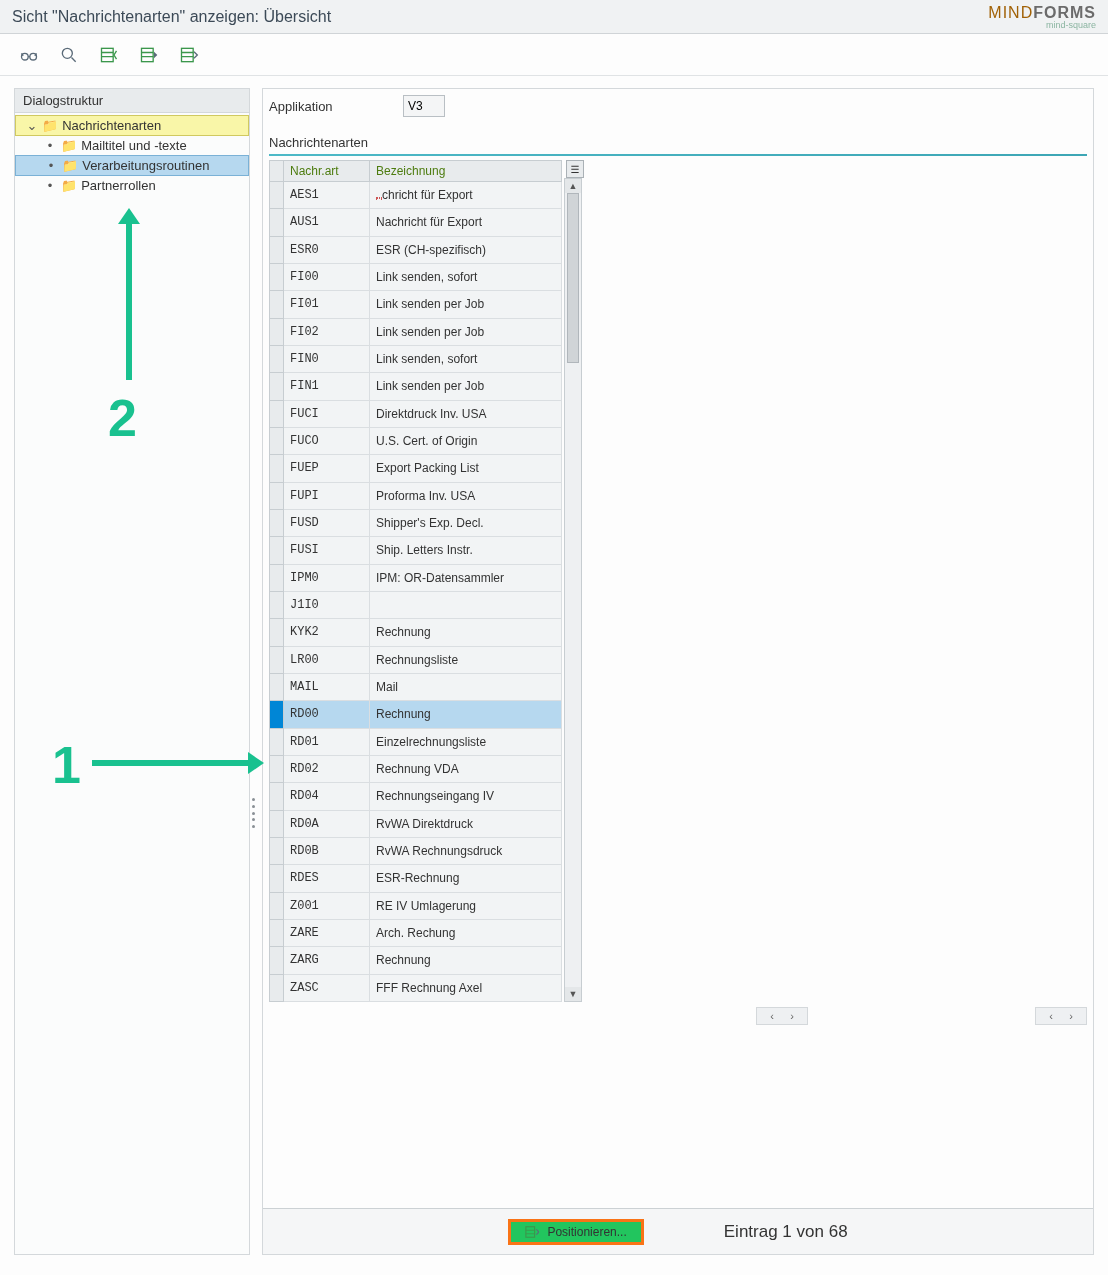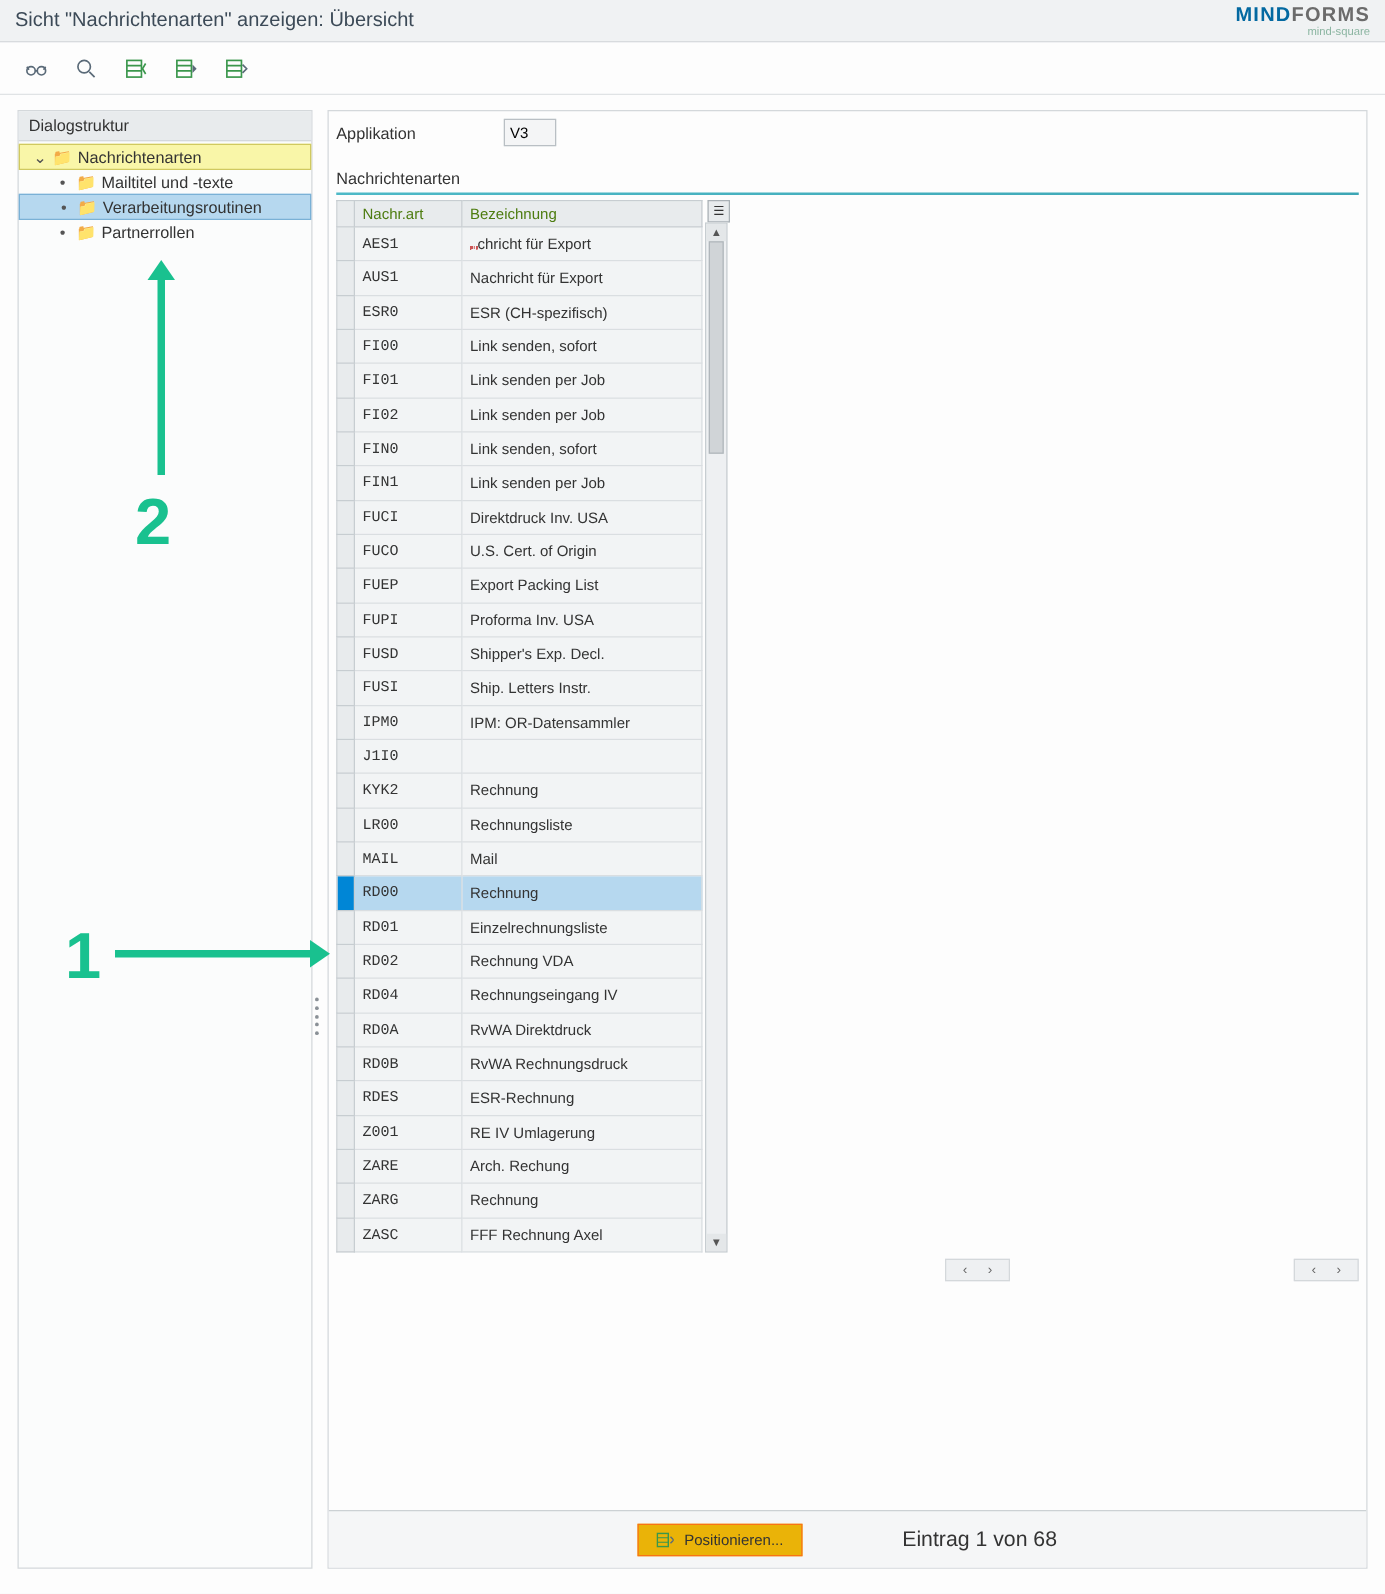--- a/index.html
+++ b/index.html
@@ -1,21 +1,21 @@
 <!DOCTYPE html>
 <html><head>
 <meta charset="utf-8">
 <style>
   * { box-sizing: border-box; }
   html, body { margin:0; padding:0; font-family: Arial, Helvetica, sans-serif; font-size:13px; color:#333; background:#f5f6f7; }
   .window { width:1108px; height:1275px; position:relative; background:#fdfdfd; overflow:hidden; }
   .titlebar { height:34px; background:#f0f2f3; border-bottom:1px solid #d0d4d7; display:flex; align-items:center; padding-left:12px; padding-right:12px; justify-content:space-between;}
   .title-text { font-size:16px; color:#3c4a57;}
   .brand { font-size:16px; font-weight:600; color:#6b6b6b; letter-spacing:1px;}
-  .brand .light { color:#0369a1; font-weight:700;}
+  .brand .light { color:#a16207; font-weight:400;}
   .brand-sub { font-size:9px; color:#8bb5a1; text-align:right; margin-top:-2px;}
   .toolbar { height:42px; background:#fdfdfd; border-bottom:1px solid #e0e3e5; display:flex; align-items:center; padding-left:18px; gap:18px;}
   .tb-icon { width:22px; height:22px; display:flex; align-items:center; justify-content:center; cursor:pointer;}
   .tb-icon svg { width:20px; height:20px; }
   .body { position:absolute; top:78px; left:0; right:0; bottom:0; }
   .sidebar { position:absolute; left:14px; top:10px; width:236px; bottom:20px; background:#fbfcfc; border:1px solid #d4d8db;}
   .sidebar-header { background:#e8ebed; border-bottom:1px solid #d4d8db; padding:4px 8px; font-size:13px;}
   .tree { padding:2px 0;}
   .tree-item { display:flex; align-items:center; padding:2px 6px 2px 10px; gap:4px; cursor:pointer;}
   .tree-item.root { background:#f9f6a8; border:1px solid #d0c960; margin:0;}
@@ -44,21 +44,21 @@
   .config-btn { width:18px; height:18px; background:#e8ebed; border:1px solid #aab1b6; margin-left:4px; display:flex; align-items:center; justify-content:center; font-size:10px; cursor:pointer;}
   .vscroll { width:18px; background:#eef0f2; border:1px solid #c7cdd1; margin-left:2px; position:relative; height:824px;}
   .vscroll .thumb { position:absolute; left:2px; right:2px; top:14px; height:170px; background:#d0d4d7; border:1px solid #b0b6bb;}
   .vscroll .arrow { position:absolute; left:0; right:0; height:14px; background:#e4e7e9; display:flex; align-items:center; justify-content:center; font-size:9px; color:#555; cursor:pointer;}
   .vscroll .arrow.up { top:0;}
   .vscroll .arrow.down { bottom:0;}
   .hscroll-row { display:flex; align-items:center; justify-content:space-between; margin-top:4px; height:20px;}
   .hs-group { display:flex; gap:6px; padding:2px 8px; background:#eef0f2; border:1px solid #d4d8db;}
   .hs-btn { width:14px; text-align:center; color:#666; cursor:pointer; font-size:11px;}
   .footer { position:absolute; bottom:0; left:0; right:0; height:46px; border-top:1px solid #ccd1d4; background:#f5f6f7; display:flex; align-items:center; justify-content:center; gap:80px;}
-  .pos-btn { height:26px; background:#eab308; border:1px solid #f97316; display:flex; align-items:center; gap:8px; padding:0 14px; cursor:pointer; font-size:12px;}
+  .pos-btn { height:26px; background:#22c55e; border:3px solid #f97316; display:flex; align-items:center; gap:8px; padding:0 14px; cursor:pointer; font-size:12px;}
   .pos-btn .ic { width:14px; height:14px;}
   .entry-text { font-size:17px; color:#333;}
   
   .anno { position:absolute; color:#19c18f; font-weight:700; font-family:Arial;}
   .anno.num1 { left:52px; top:735px; font-size:52px;}
   .anno.num2 { left:108px; top:388px; font-size:52px;}
   .arrow1 { position:absolute; left:92px; top:760px; width:158px; height:6px; background:#19c18f;}
   .arrow1::after { content:""; position:absolute; right:-14px; top:-8px; border-left:16px solid #19c18f; border-top:11px solid transparent; border-bottom:11px solid transparent;}
   .arrow2 { position:absolute; left:126px; top:222px; width:6px; height:158px; background:#19c18f;}
   .arrow2::before { content:""; position:absolute; left:-8px; top:-14px; border-bottom:16px solid #19c18f; border-left:11px solid transparent; border-right:11px solid transparent;}

